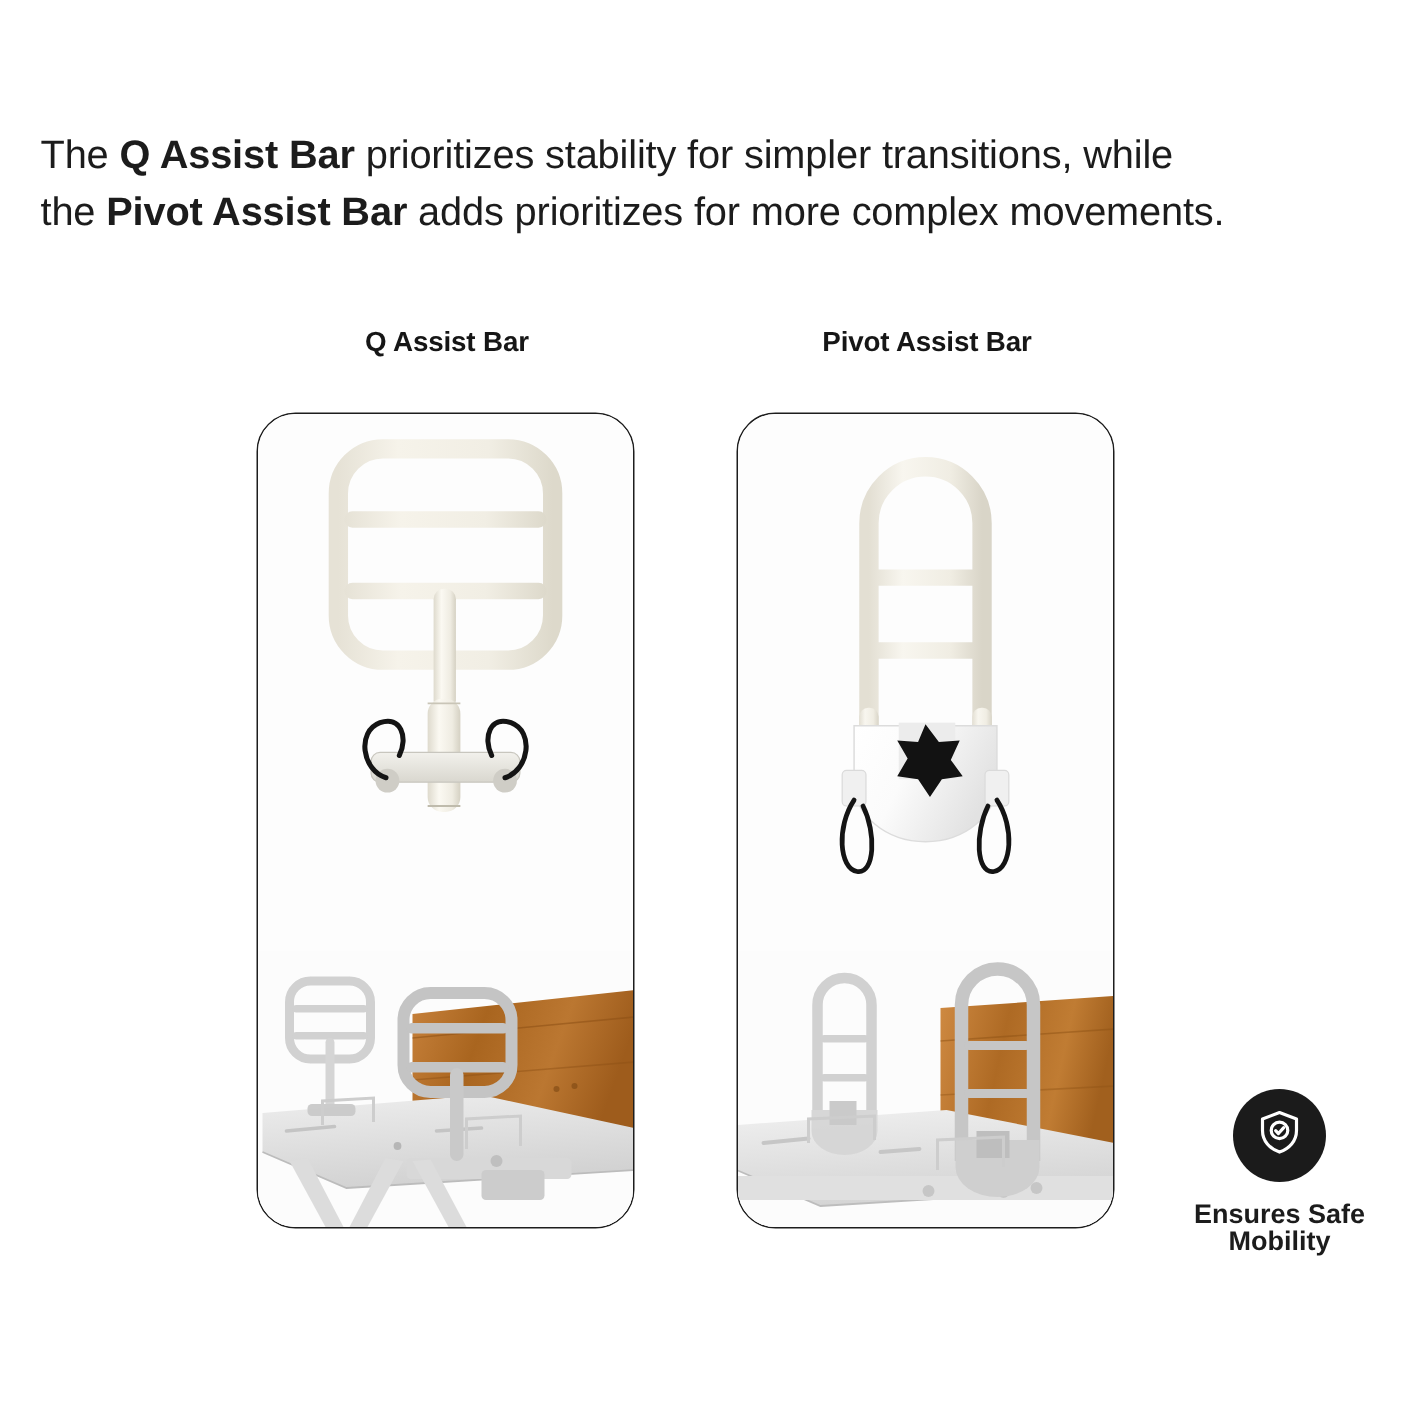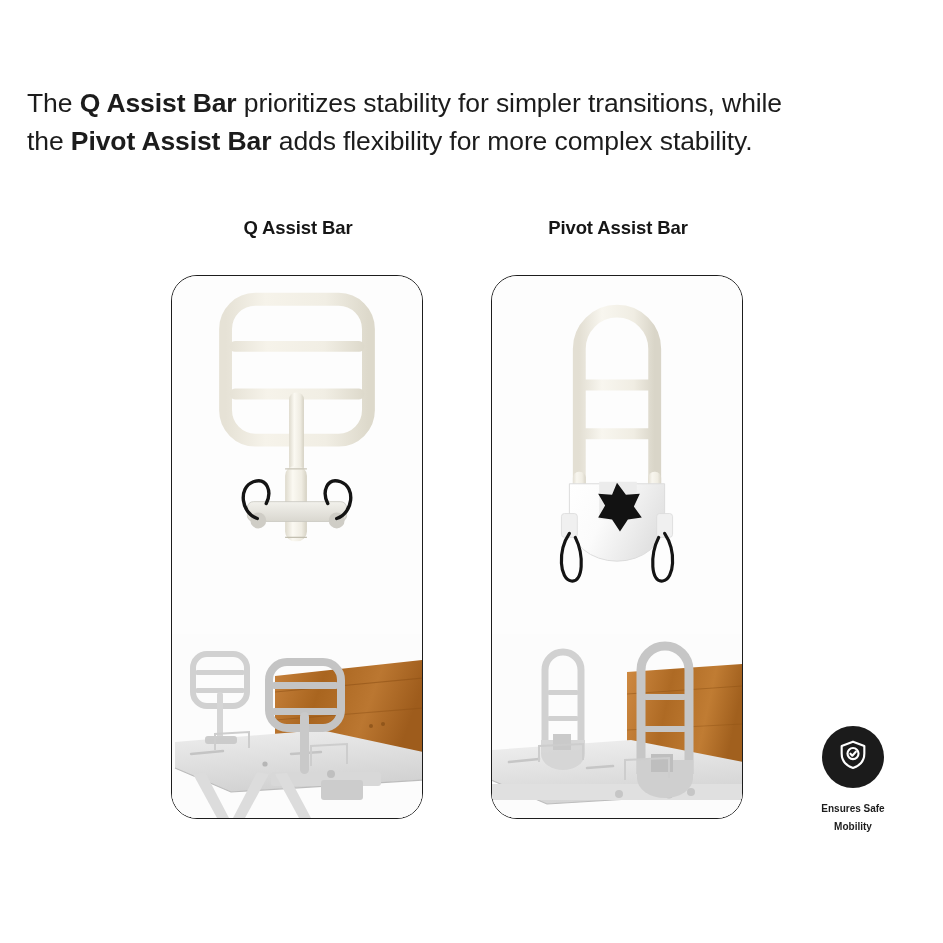--- a/index.html
+++ b/index.html
@@ -94,32 +94,32 @@
     height: 62px;
     margin: 0 auto;
     border-radius: 50%;
     background: #1b1b1b;
     display: flex;
     align-items: center;
     justify-content: center;
   }
   .badge-label {
     margin-top: 12px;
-    font-size: 10px;
+    font-size: 18px;
     font-weight: 700;
     line-height: 18px;
     color: #1c1c1c;
   }
 </style>
 </head>
 <body>
 
 <div class="headline">
   <span><span>The </span><b>Q Assist Bar</b><span> prioritizes stability for simpler transitions, while</span></span><br>
-  <span><span>the </span><b>Pivot Assist Bar</b><span> adds flexibility for more complex stability.</span></span>
+  <span><span>the </span><b>Pivot Assist Bar</b><span> adds prioritizes for more complex movements.</span></span>
 </div>
 
 <div class="col-heading left">Q Assist Bar</div>
 <div class="col-heading right">Pivot Assist Bar</div>
 
 <div class="card left">
 
   <div class="pane pane-top">
     <div class="art">
       <svg viewBox="0 0 252 358" preserveAspectRatio="xMidYMid meet">

